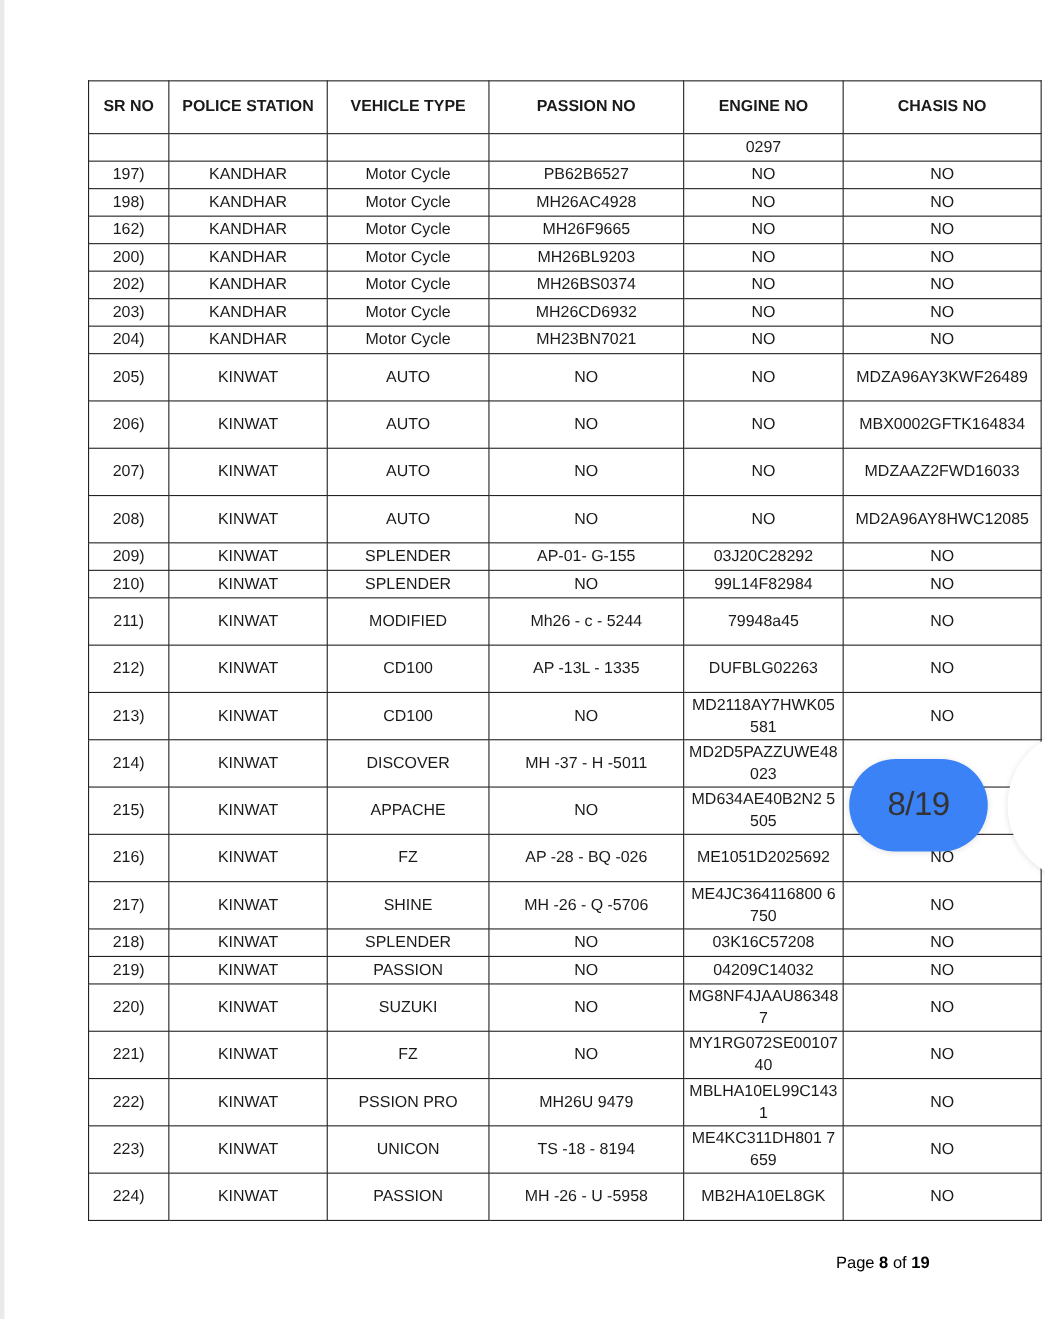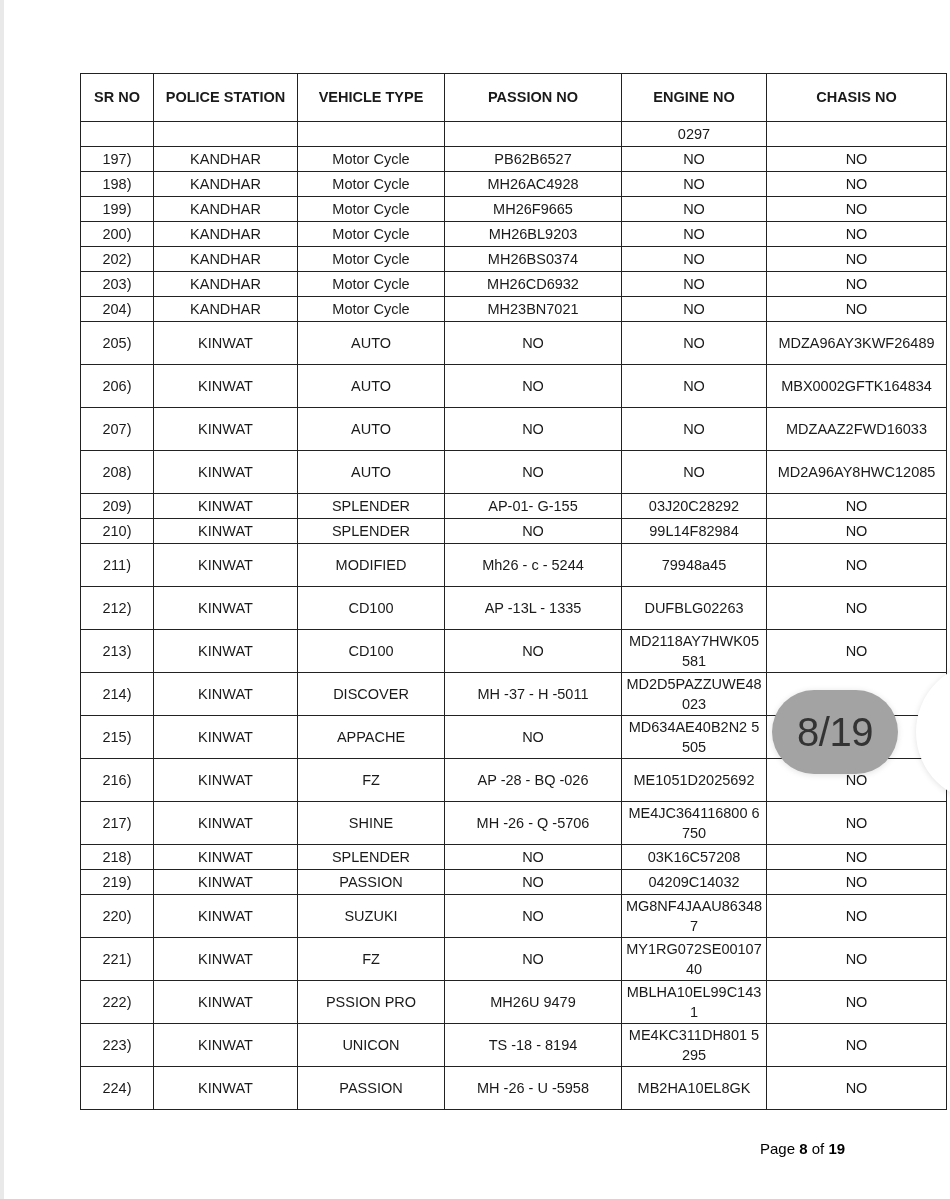--- a/index.html
+++ b/index.html
@@ -21,23 +21,23 @@
   col.c4 { width: 177px; } col.c5 { width: 145px; } col.c6 { width: 180px; }
   tr.single td { height: 24px; }
   tr.double td { height: 42px; }
   td.wrap { word-break: break-all; line-height: 21px; padding: 0 6px; margin-top: 20px; }
   .footer {
     position: absolute; left: 760px; top: 1140px; font-size: 15px; color: #000000;
   }
   .footer b { font-weight: bold; }
   .page-indicator {
     position: absolute; left: 772px; top: 690px; width: 126px; height: 84px;
-    background: #a3a3a3; border-radius: 42px;
+    background: #3b82f6; border-radius: 42px;
     box-shadow: 0 1px 6px rgba(0,0,0,0.12); display: flex; align-items: center; justify-content: center;
-    font-size: 40px; color: #333; letter-spacing: -0.5px;
+    font-size: 30px; color: #333; letter-spacing: -0.5px;
   }
   .side-circle {
     position: absolute; left: 916px; top: 662px; width: 140px; height: 140px; border-radius: 70px;
     background: #ffffff; box-shadow: 0 1px 6px rgba(0,0,0,0.12);
   }
 </style>
 </head>
 <body>
 
 <div class="page-edge-left"></div>
@@ -80,21 +80,21 @@
       </tr>
       <tr class="single">
         <td>198)</td>
         <td>KANDHAR</td>
         <td>Motor Cycle</td>
         <td>MH26AC4928</td>
         <td>NO</td>
         <td>NO</td>
       </tr>
       <tr class="single">
-        <td>199)</td>
+        <td>162)</td>
         <td>KANDHAR</td>
         <td>Motor Cycle</td>
         <td>MH26F9665</td>
         <td>NO</td>
         <td>NO</td>
       </tr>
       <tr class="single">
         <td>200)</td>
         <td>KANDHAR</td>
         <td>Motor Cycle</td>
@@ -268,21 +268,21 @@
         <td>PSSION PRO</td>
         <td>MH26U 9479</td>
         <td class="wrap">MBLHA10EL99C1431</td>
         <td>NO</td>
       </tr>
       <tr class="double">
         <td>223)</td>
         <td>KINWAT</td>
         <td>UNICON</td>
         <td class="wrap">TS -18 - 8194</td>
-        <td class="wrap">ME4KC311DH801 5295</td>
+        <td class="wrap">ME4KC311DH801 7659</td>
         <td>NO</td>
       </tr>
       <tr class="double">
         <td>224)</td>
         <td>KINWAT</td>
         <td>PASSION</td>
         <td class="wrap">MH -26 - U -5958</td>
         <td>MB2HA10EL8GK</td>
         <td>NO</td>
       </tr>

